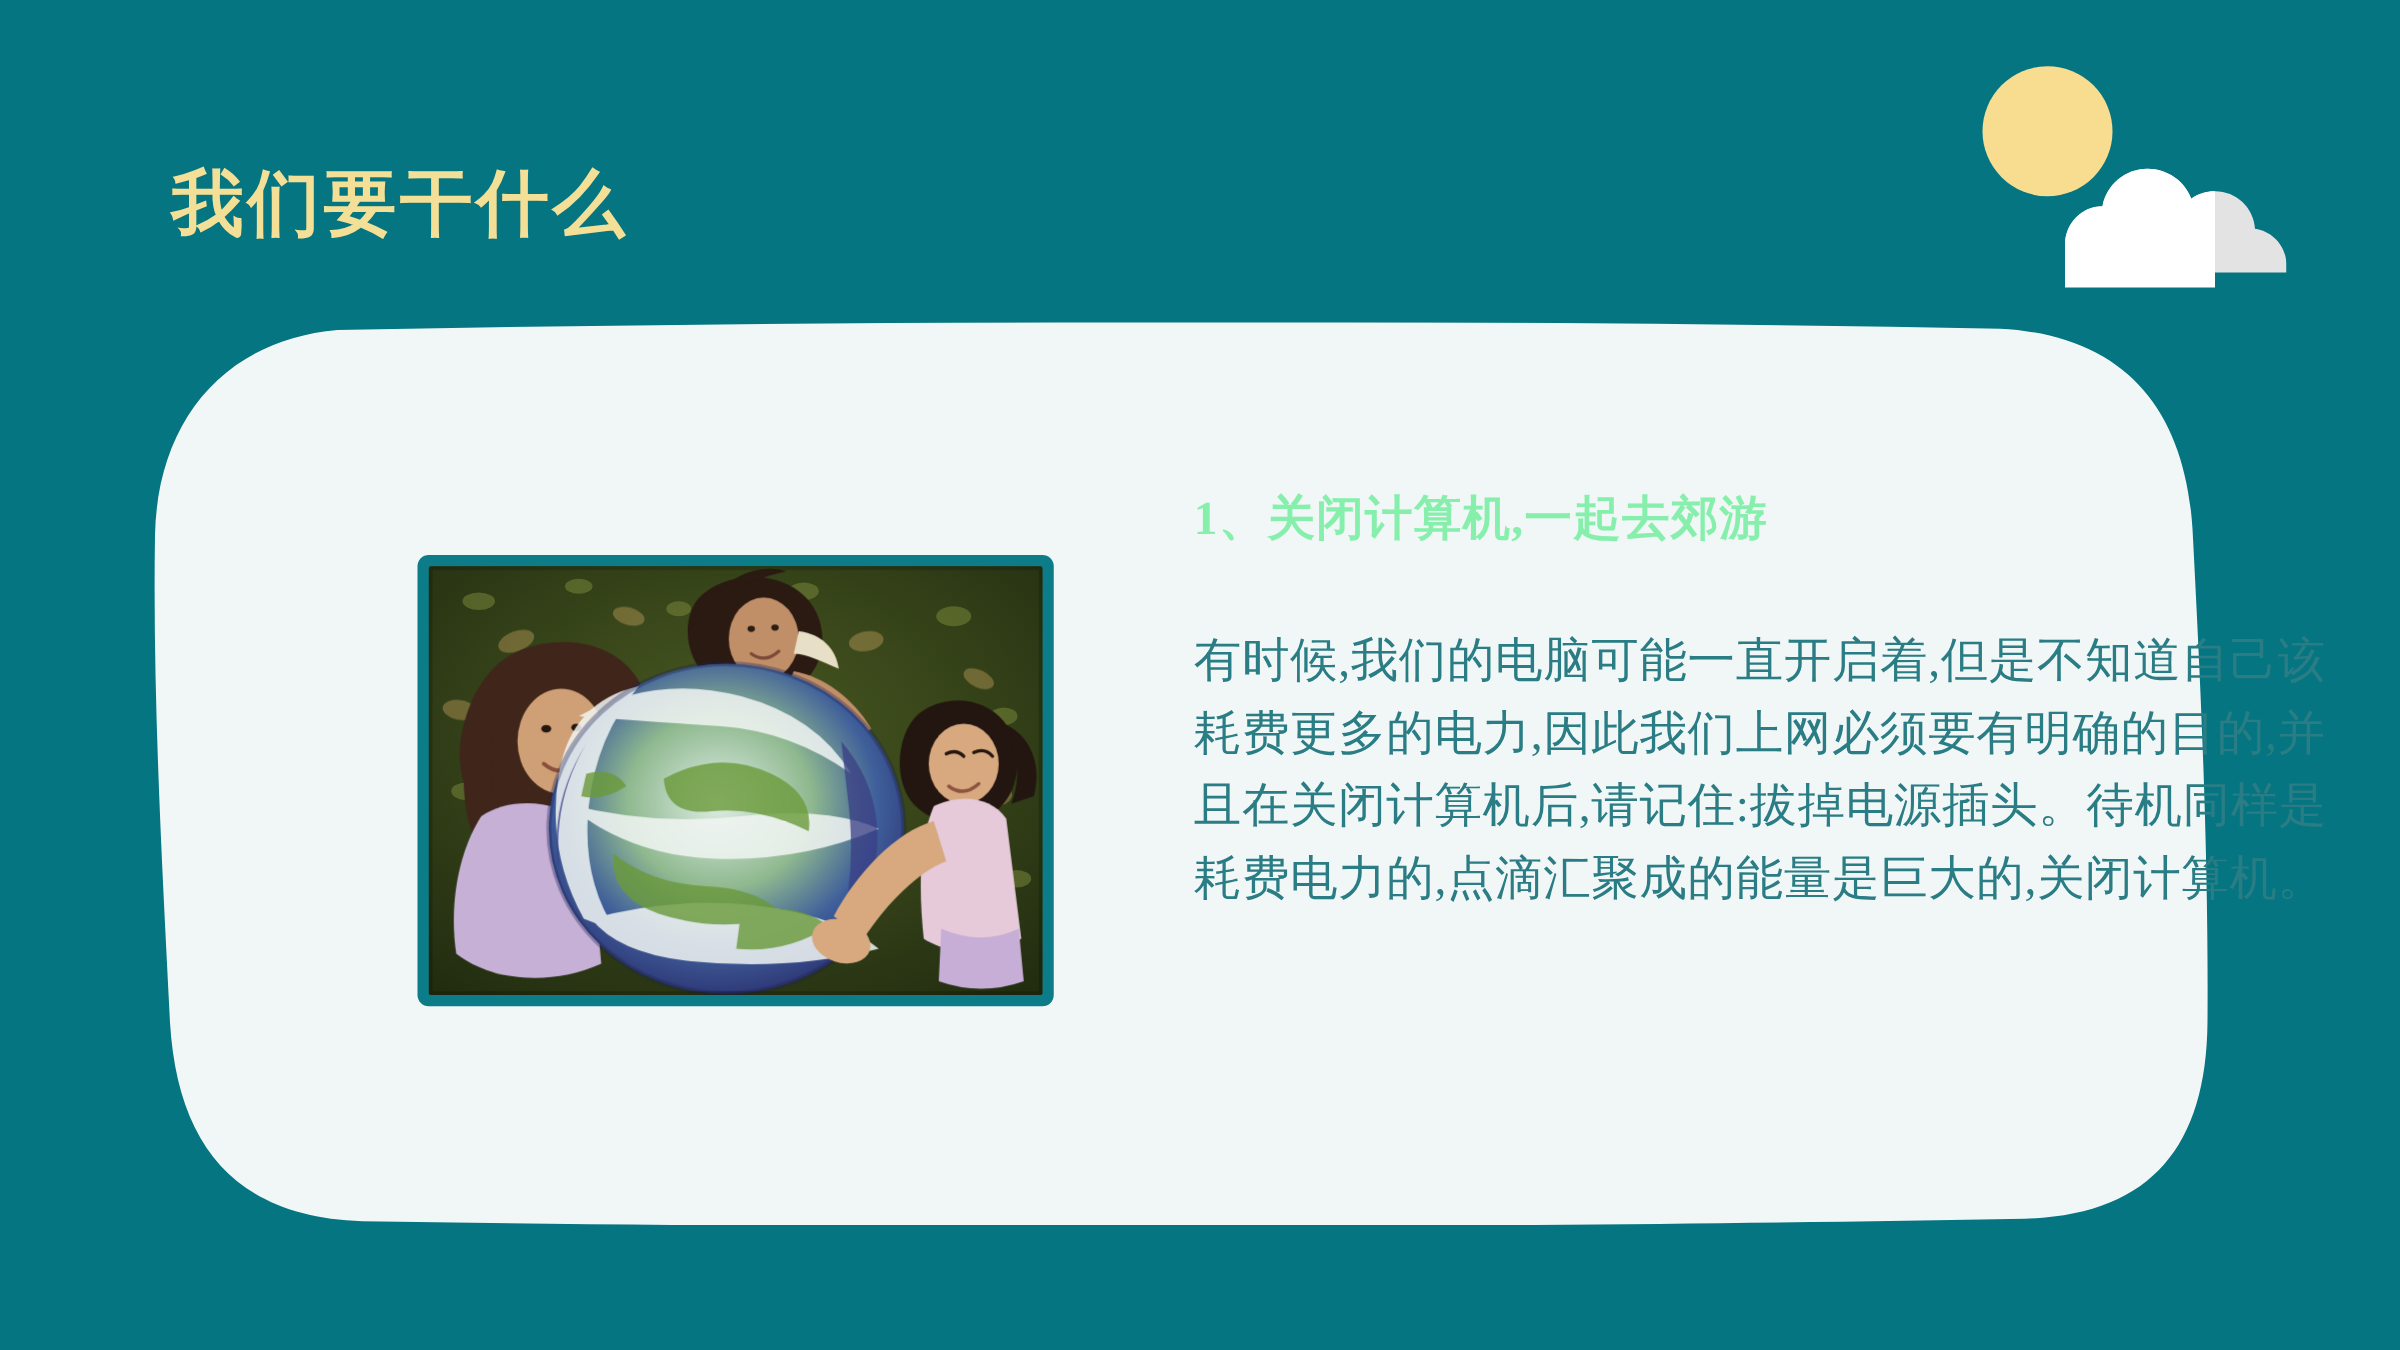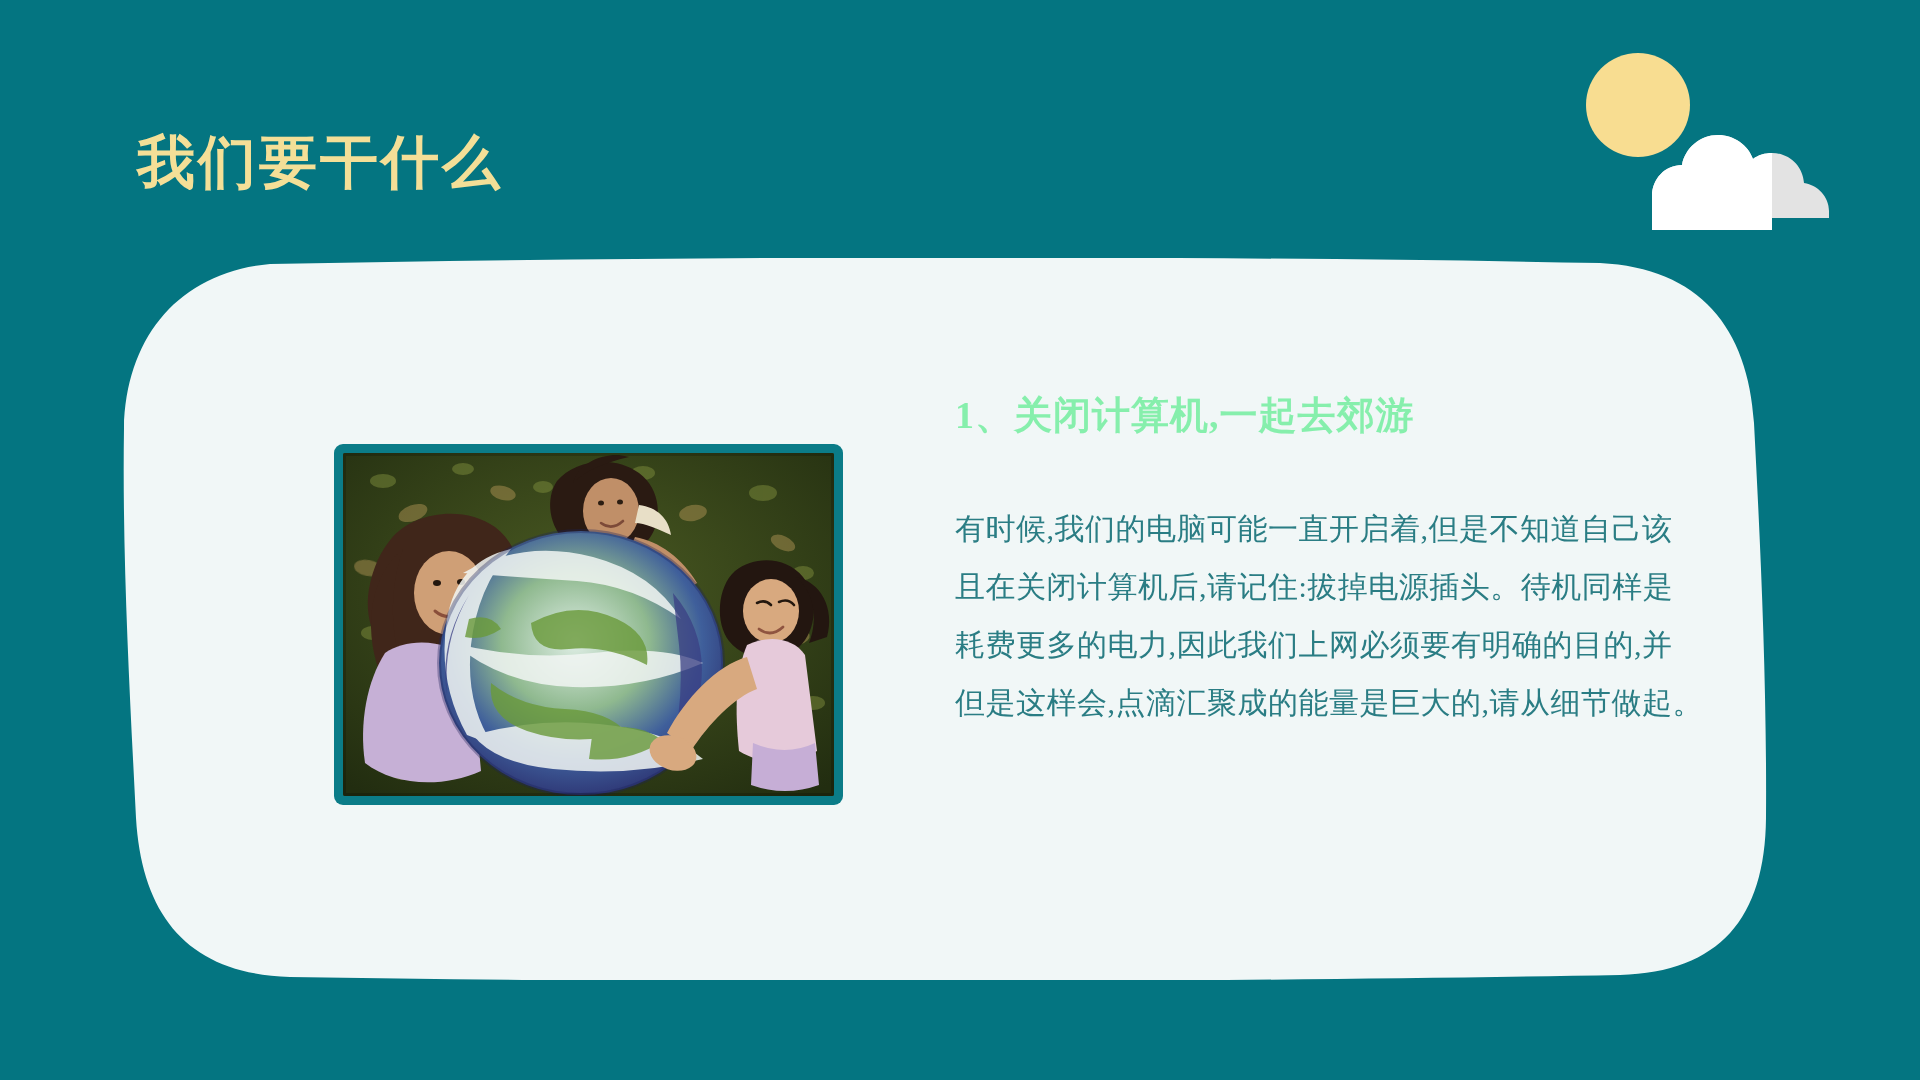--- a/index.html
+++ b/index.html
@@ -83,21 +83,21 @@
   #section-heading {
     font-size: 38px;
     color: #86efac;
     letter-spacing: 1px;
     line-height: 1.25;
     margin: 0;
     white-space: nowrap;
   }
   #body-paragraph {
     margin: 60px 0 0 0;
-    font-size: 30px;
+    font-size: 38px;
     line-height: 58px;
     color: #2a7d84;
     letter-spacing: 0.5px;
   }
   #body-paragraph .line { display: block; white-space: nowrap; }
 </style>
 </head>
 <body>
 
 <div id="slide">
@@ -238,19 +238,19 @@
 
         <rect width="491" height="343" fill="none" stroke="#000000" stroke-opacity="0.18" stroke-width="6"></rect>
       </svg>
     </div>
   </div>
 
   <div id="text-col">
     <h2 id="section-heading">1、关闭计算机,一起去郊游</h2>
     <div id="body-paragraph">
       <span class="line">有时候,我们的电脑可能一直开启着,但是不知道自己该</span>
+      <span class="line">耗费更多的电力,因此我们上网必须要有明确的目的,并</span>
       <span class="line">且在关闭计算机后,请记住:拔掉电源插头。待机同样是</span>
-      <span class="line">耗费更多的电力,因此我们上网必须要有明确的目的,并</span>
-      <span class="line">但是这样会,点滴汇聚成的能量是巨大的,请从细节做起。</span>
+      <span class="line">耗费电力的,点滴汇聚成的能量是巨大的,关闭计算机。</span>
     </div>
   </div>
 
 </div>
 
 </body></html>

